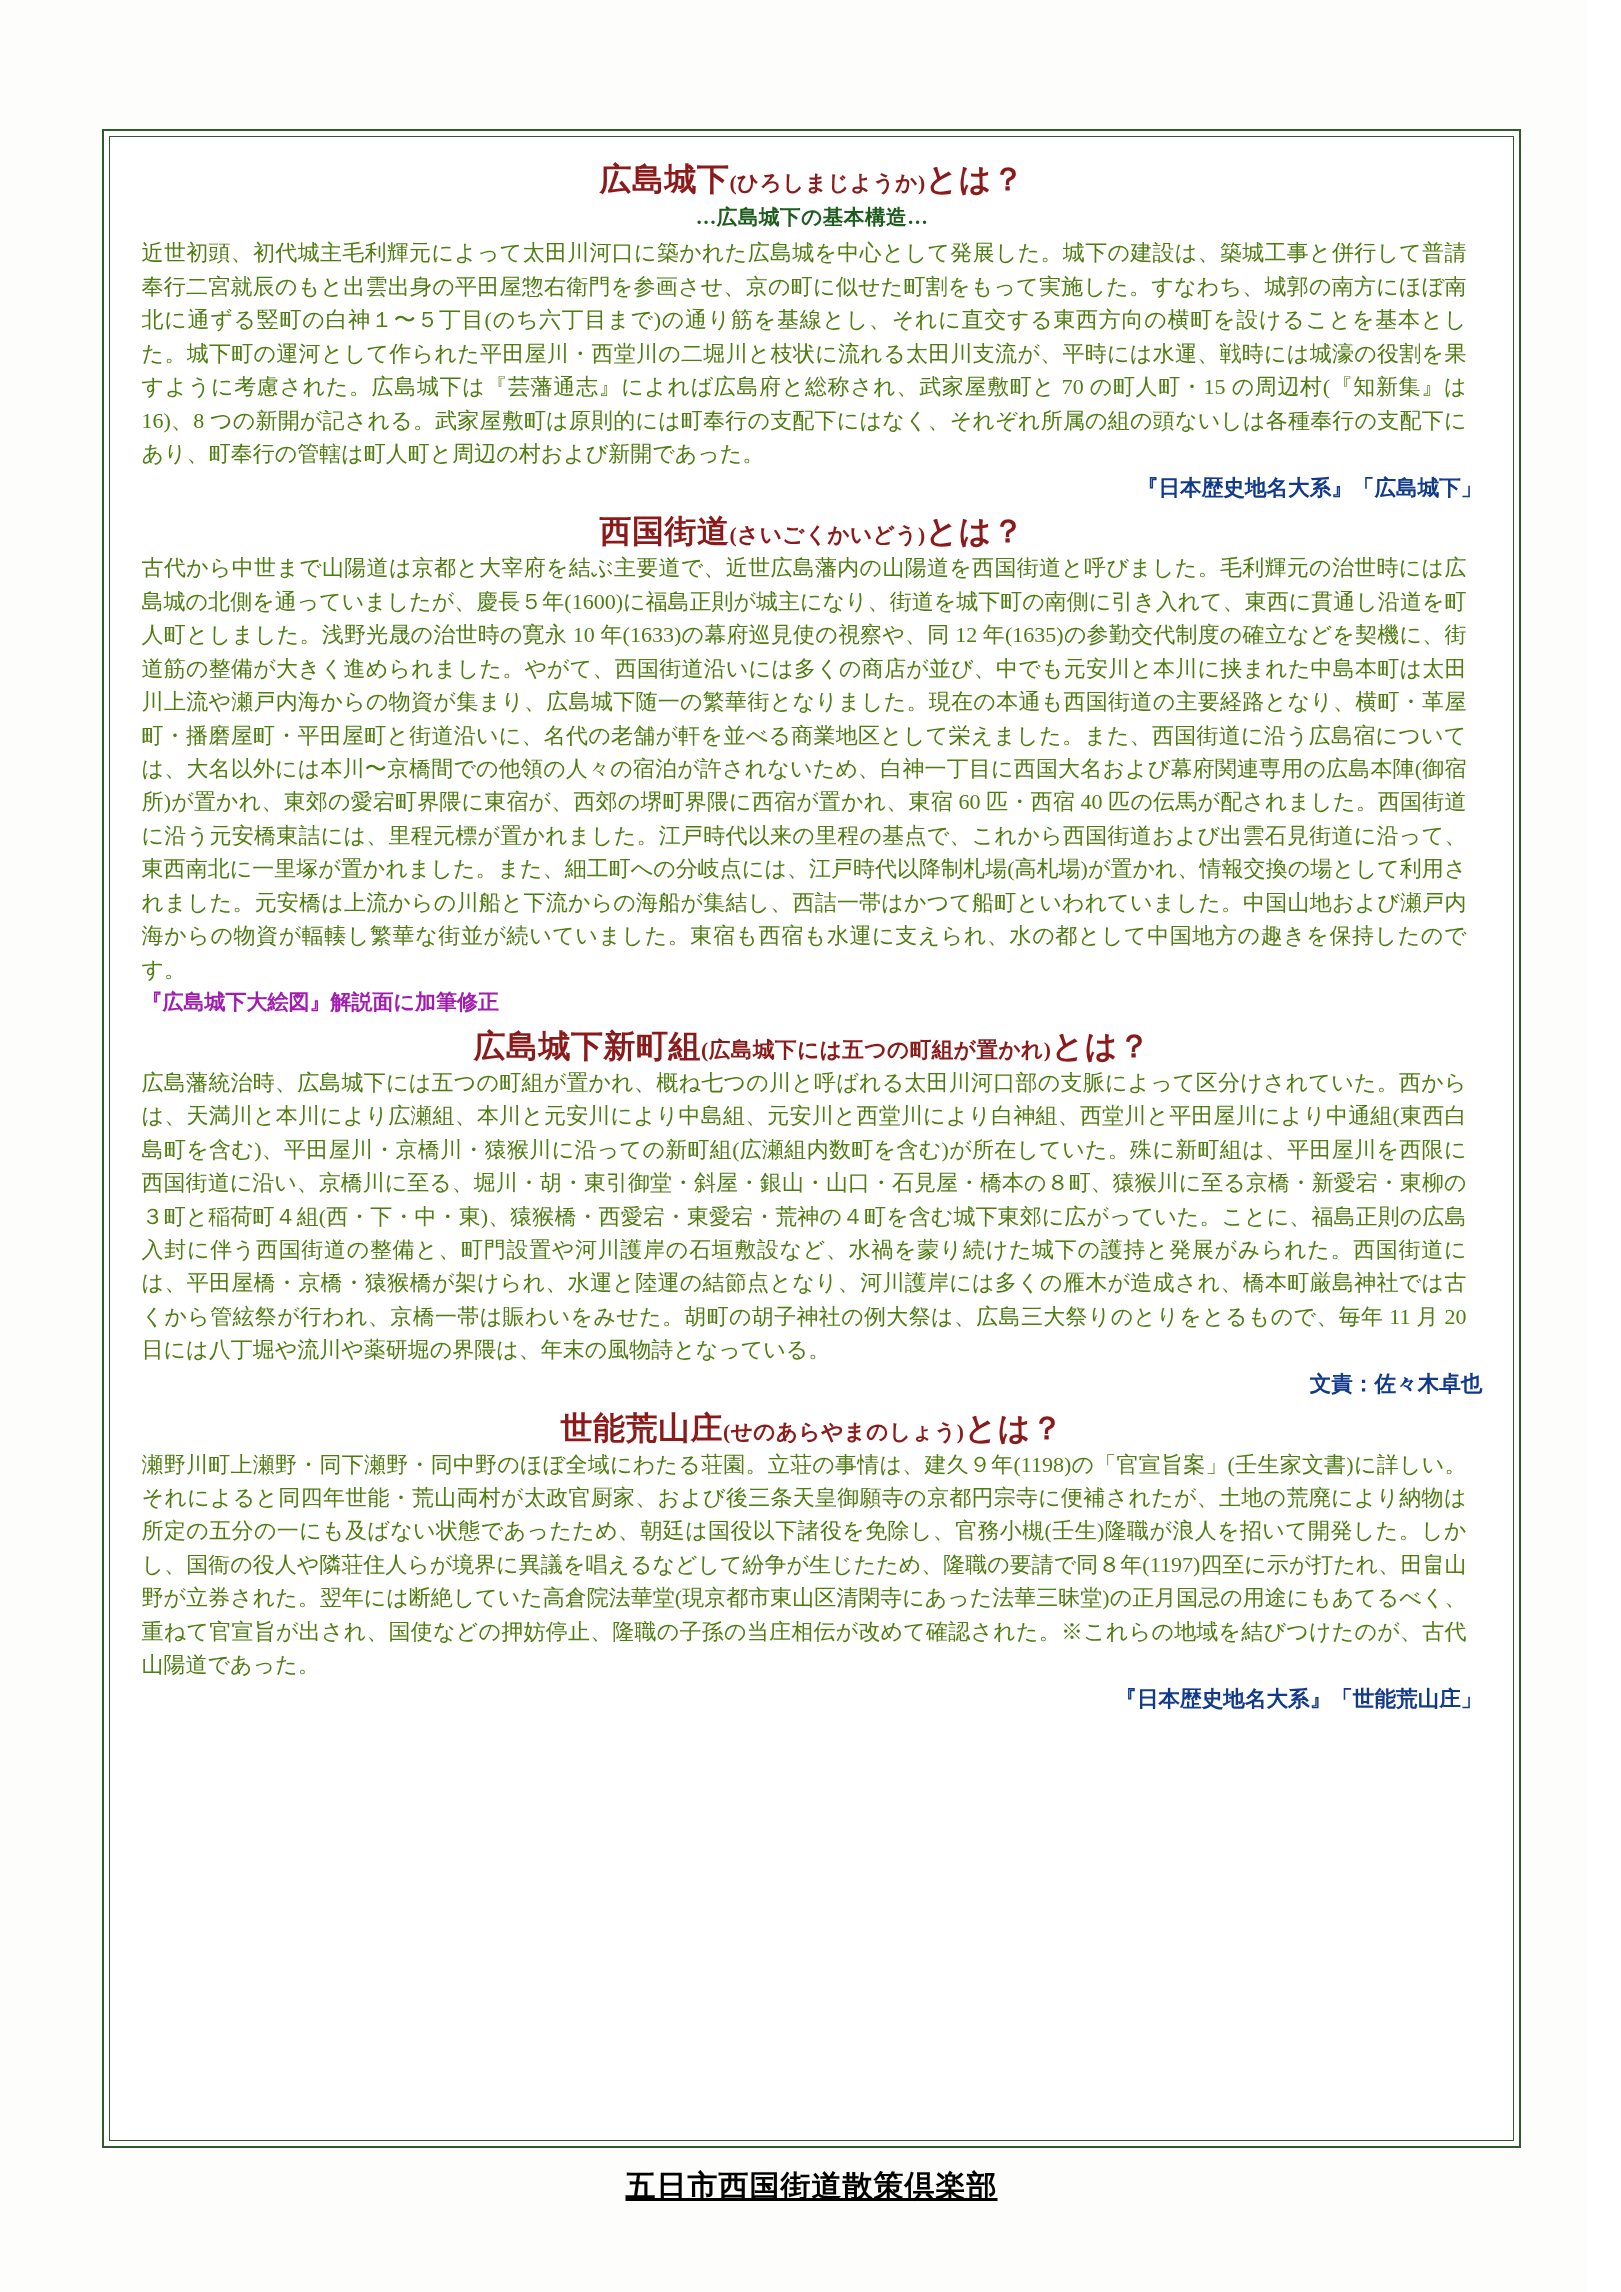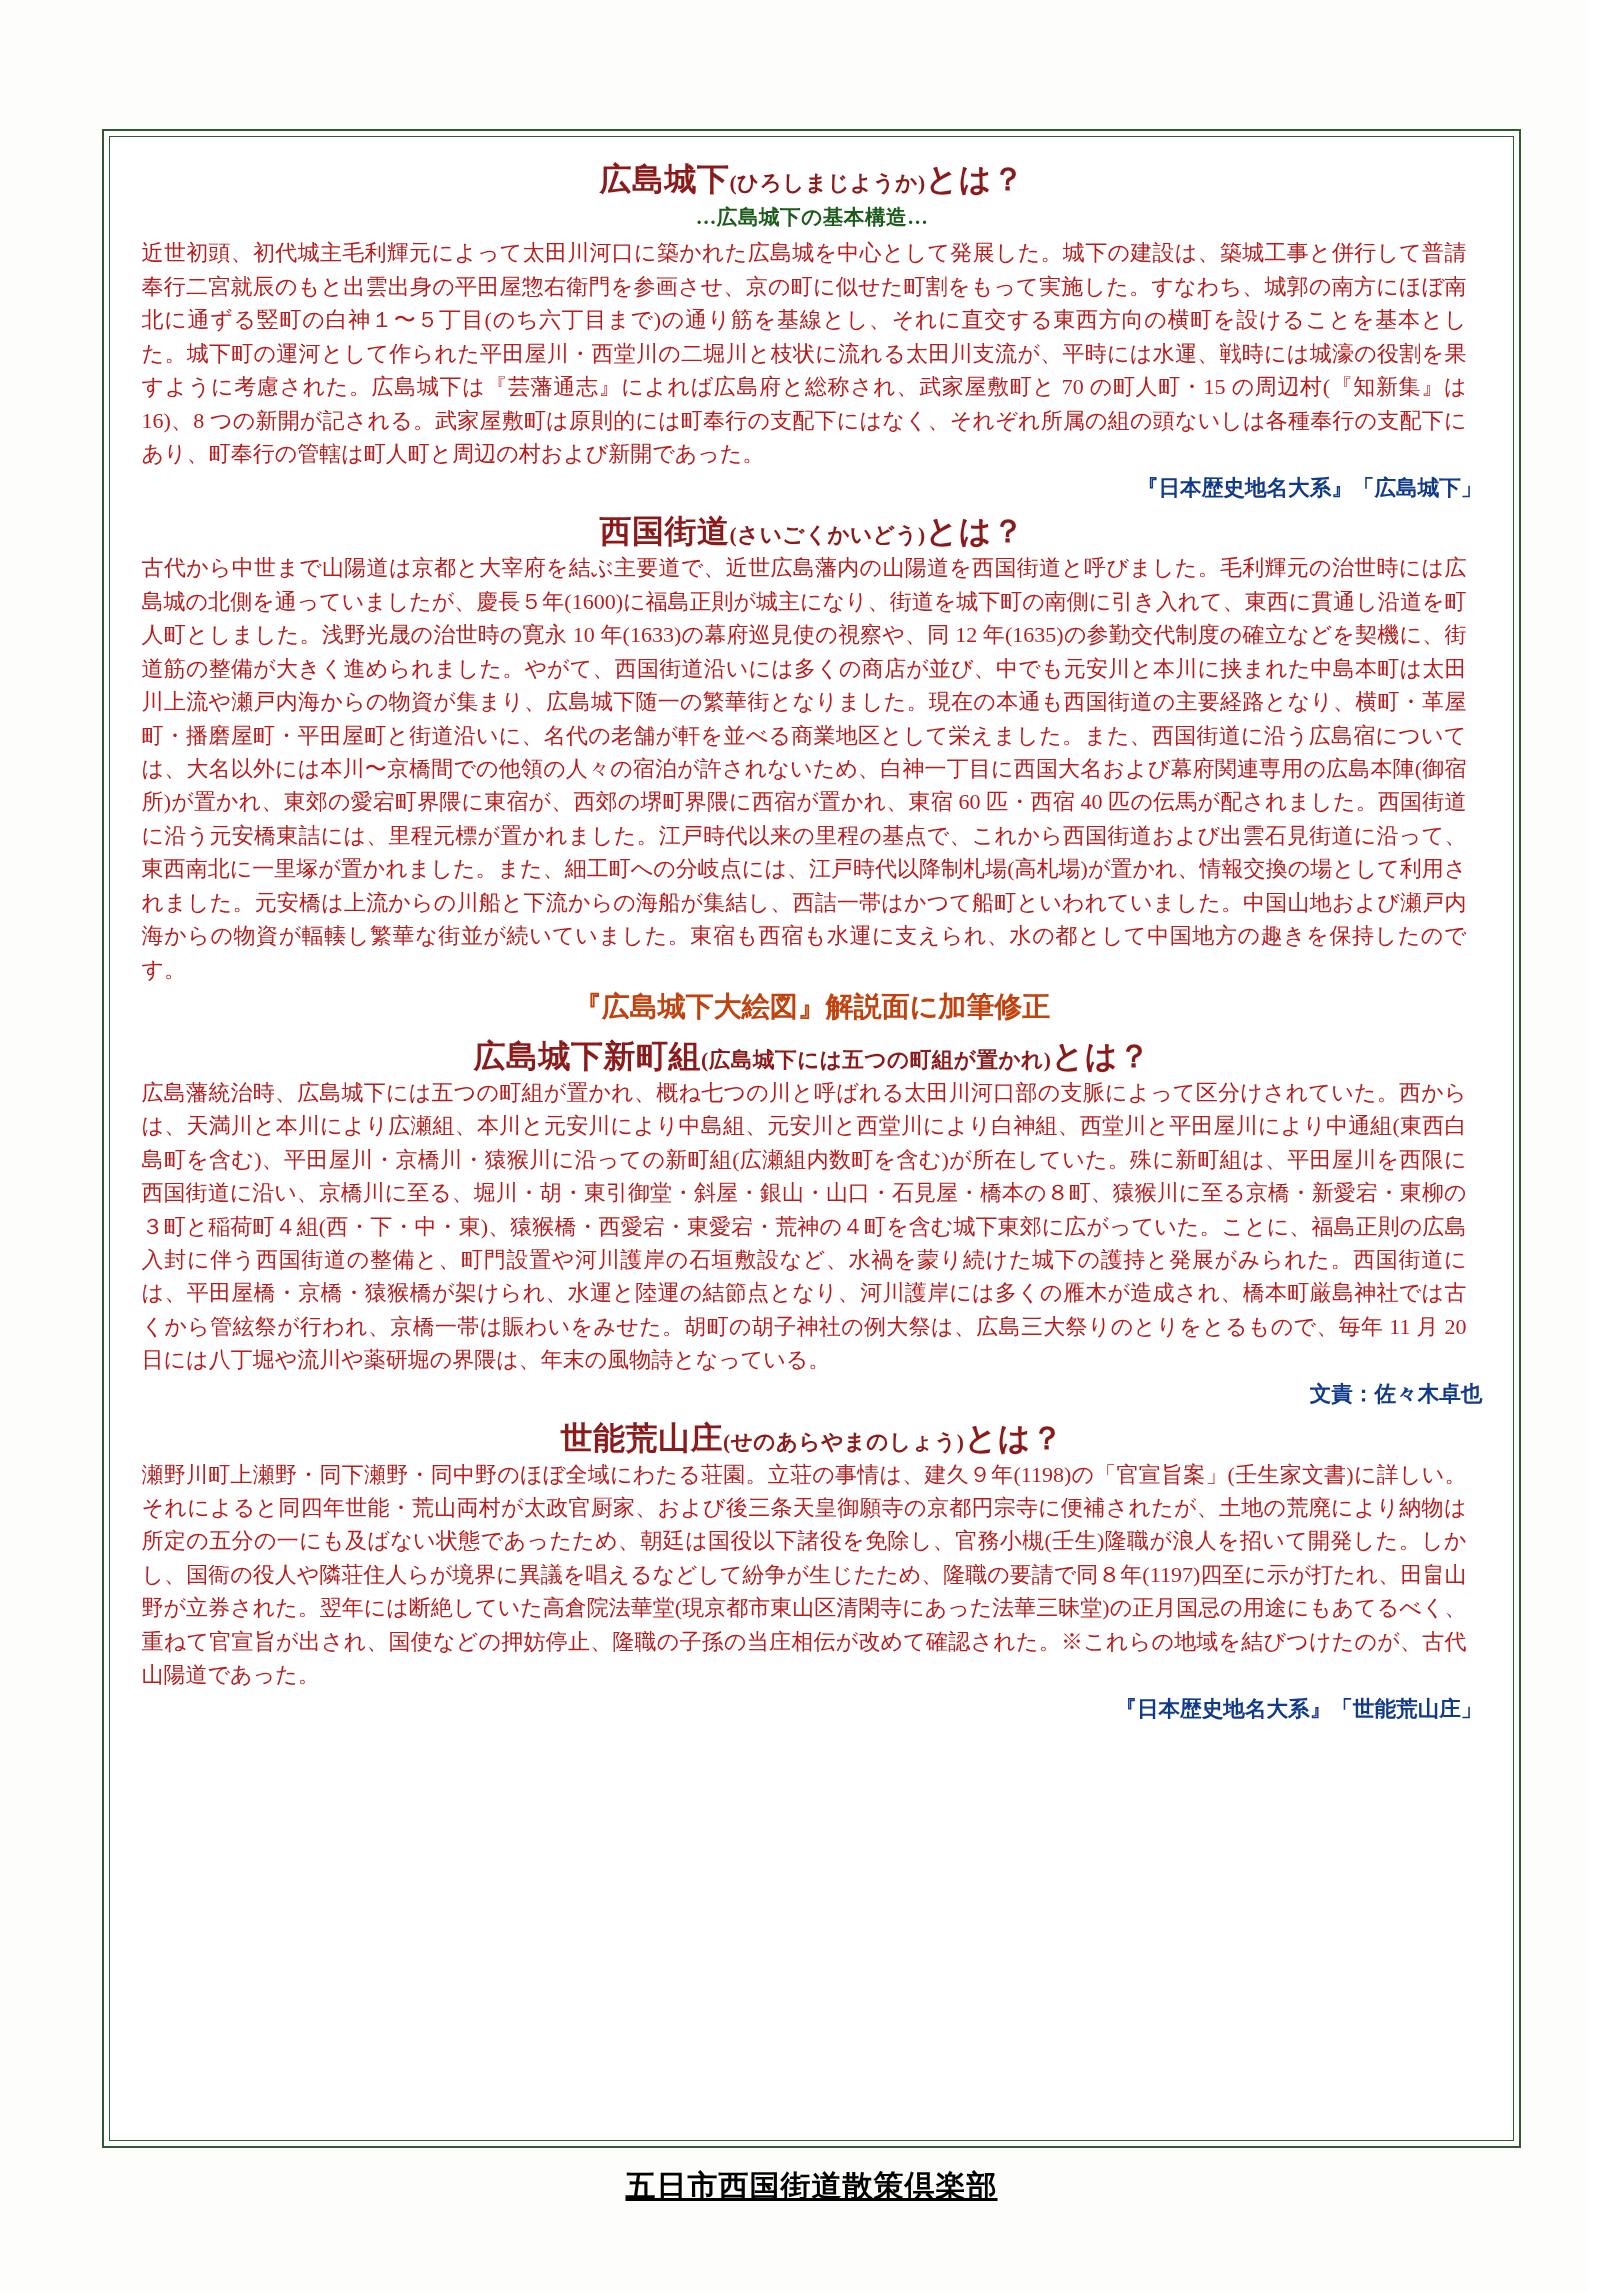--- a/index.html
+++ b/index.html
@@ -67,35 +67,35 @@
     font-weight: bold;
     color: #1d5c1d;
     letter-spacing: 0.5px;
   }
   p.body-text {
     margin: 0 16px 2px 0;
     font-size: 22px;
     line-height: 1.52;
     text-align: justify;
     text-justify: inter-ideograph;
-    color: #b91c1c;
+    color: #4d7c0f;
   }
   .source {
     margin: 2px 0 7.8px 0;
     text-align: right;
     font-size: 21.6px;
     font-weight: bold;
     color: #123a8a;
   }
   .source-red {
     margin: 2px 0 7.8px 0;
-    text-align: center;
-    font-size: 28px;
+    text-align: left;
+    font-size: 21px;
     font-weight: bold;
-    color: #c2410c;
+    color: #a21caf;
   }
   .footer {
     position: absolute;
     left: 102px;
     top: 2166px;
     width: 1419px;
     text-align: center;
     font-size: 30px;
     font-weight: bold;
     color: #000000;

